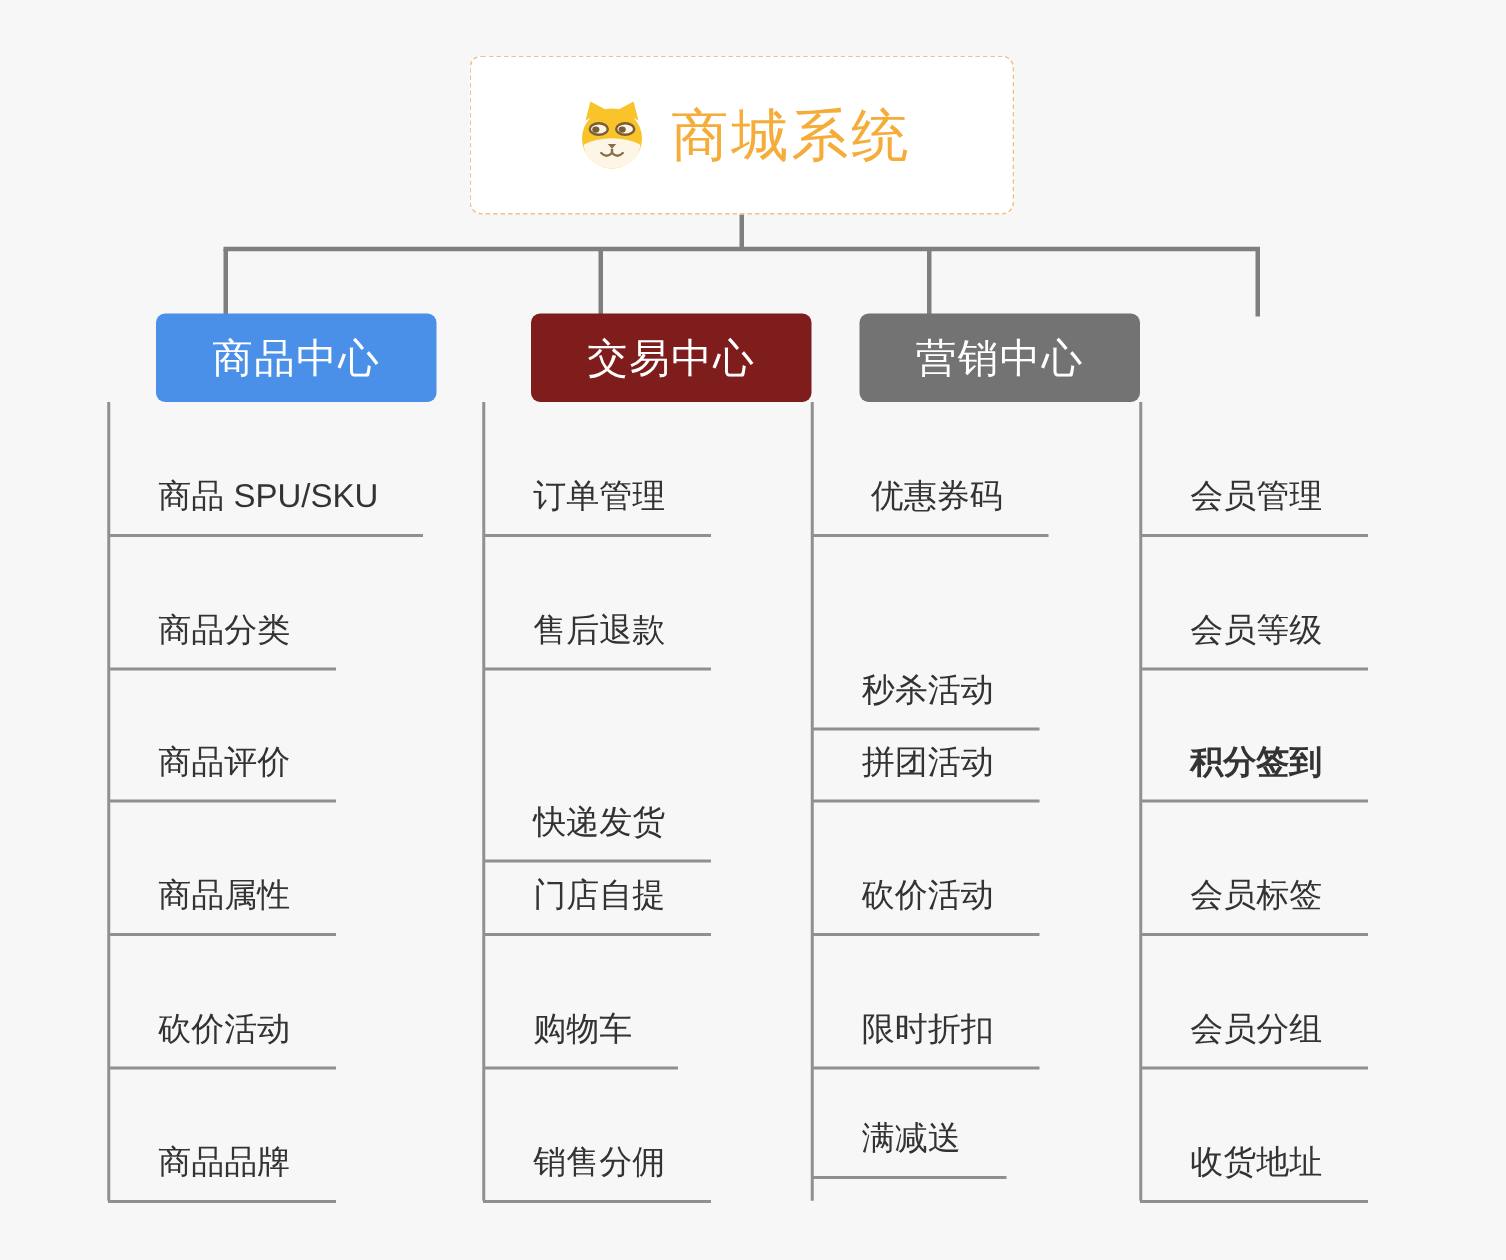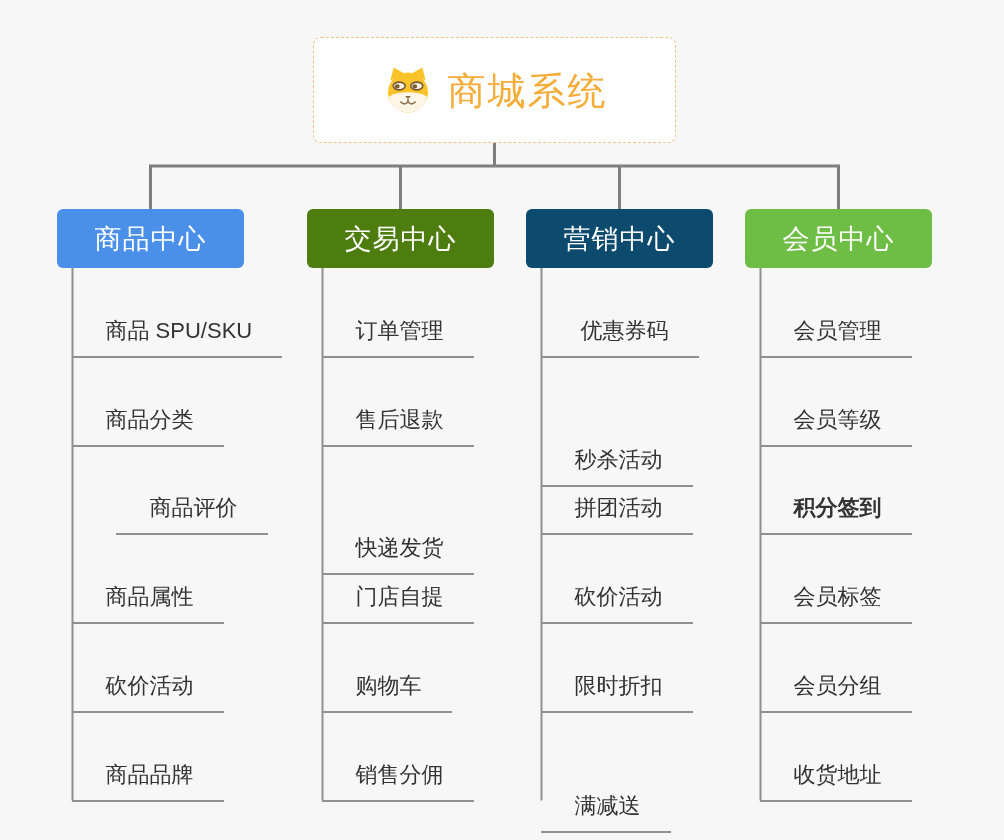--- a/index.html
+++ b/index.html
@@ -29,20 +29,21 @@
     padding-top:2px;
   }
   .shiba{width:52px;height:48px;flex:0 0 auto;}
 
   .branch-node{
     position:absolute;top:209px;width:187px;height:59px;
     border-radius:6px;
     display:flex;align-items:center;justify-content:center;
     color:#ffffff;font-size:27px;letter-spacing:1px;
     cursor:pointer;
+    margin-left:47px;
   }
 
   .leaf-node{
     position:absolute;
     box-sizing:border-box;
     height:44px;
     padding:0 30px 8px 34px;
     border-bottom:2px solid #909090;
     font-size:22px;color:#333333;
     line-height:34px;
@@ -82,44 +83,41 @@
       <path d="M23 45 q4.5 4.5 9 0 q4.5 4.5 9 0" stroke="#8a6d4b" stroke-width="2" fill="none" stroke-linecap="round"></path>
     </svg>
     <span class="root-title">商城系统</span>
   </div>
 
 <div class="branch-node" style="left: 57px; background: rgb(74, 143, 232);">
       <span>商品中心</span>
     </div>
     <div class="leaf-node" style="left: 71.5px; top: 314px;">商品 SPU/SKU</div>
     <div class="leaf-node" style="left: 71.5px; top: 402.7px;">商品分类</div>
-    <div class="leaf-node" style="left: 71.5px; top: 491.4px; margin-left: 44px;">商品评价</div>
+    <div class="leaf-node" style="left: 71.5px; top: 491.4px;">商品评价</div>
     <div class="leaf-node" style="left: 71.5px; top: 580.1px;">商品属性</div>
     <div class="leaf-node" style="left: 71.5px; top: 668.8px;">砍价活动</div>
     <div class="leaf-node" style="left: 71.5px; top: 757.5px;">商品品牌</div>
-    <div class="branch-node" style="left: 307px; background: #4d7c0f;">
+    <div class="branch-node" style="left: 307px; background: #7f1d1d;">
       <span>交易中心</span>
     </div>
     <div class="leaf-node" style="left: 321.5px; top: 314px;">订单管理</div>
     <div class="leaf-node" style="left: 321.5px; top: 402.7px;">售后退款</div>
     <div class="leaf-node" style="left: 321.5px; top: 491.4px; margin-top: 40px;">快递发货</div>
     <div class="leaf-node" style="left: 321.5px; top: 580.1px;">门店自提</div>
     <div class="leaf-node" style="left: 321.5px; top: 668.8px;">购物车</div>
     <div class="leaf-node" style="left: 321.5px; top: 757.5px;">销售分佣</div>
-    <div class="branch-node" style="left: 526px; background: #0c4a6e;">
+    <div class="branch-node" style="left: 526px; background: #737373;">
       <span>营销中心</span>
     </div>
     <div class="leaf-node" style="left: 540.5px; top: 314px; padding-left: 40px;">优惠券码</div>
     <div class="leaf-node" style="left: 540.5px; top: 402.7px; margin-top: 40px;">秒杀活动</div>
     <div class="leaf-node" style="left: 540.5px; top: 491.4px;">拼团活动</div>
     <div class="leaf-node" style="left: 540.5px; top: 580.1px;">砍价活动</div>
     <div class="leaf-node" style="left: 540.5px; top: 668.8px;">限时折扣</div>
-    <div class="leaf-node" style="left: 540.5px; top: 789px;">满减送</div>
-    <div class="branch-node" style="left: 745px; background: rgb(110, 190, 69);">
-      <span>会员中心</span>
-    </div>
+    <div class="leaf-node" style="left: 540.5px; top: 742px;">满减送</div>
     <div class="leaf-node" style="left: 759.5px; top: 314px;">会员管理</div>
     <div class="leaf-node" style="left: 759.5px; top: 402.7px;">会员等级</div>
     <div class="leaf-node" style="left: 759.5px; top: 491.4px; font-weight: bold;">积分签到</div>
     <div class="leaf-node" style="left: 759.5px; top: 580.1px;">会员标签</div>
     <div class="leaf-node" style="left: 759.5px; top: 668.8px;">会员分组</div>
     <div class="leaf-node" style="left: 759.5px; top: 757.5px;">收货地址</div>
   </div>
 
 </body></html>

